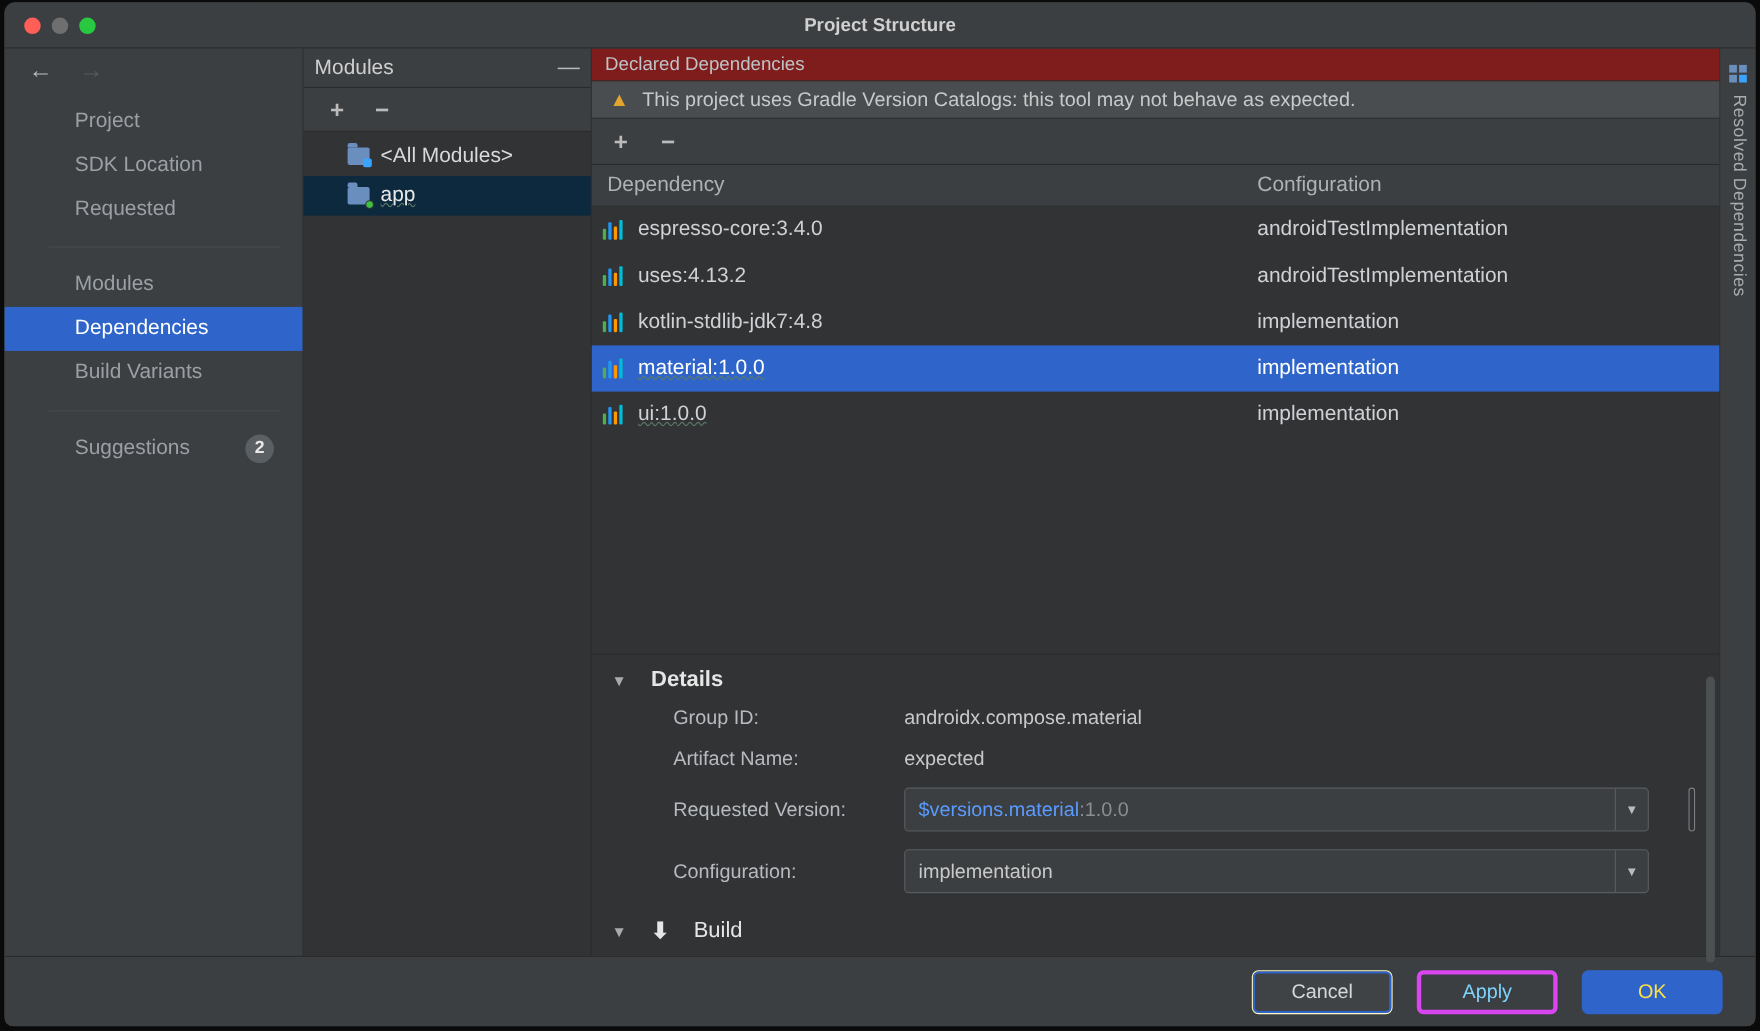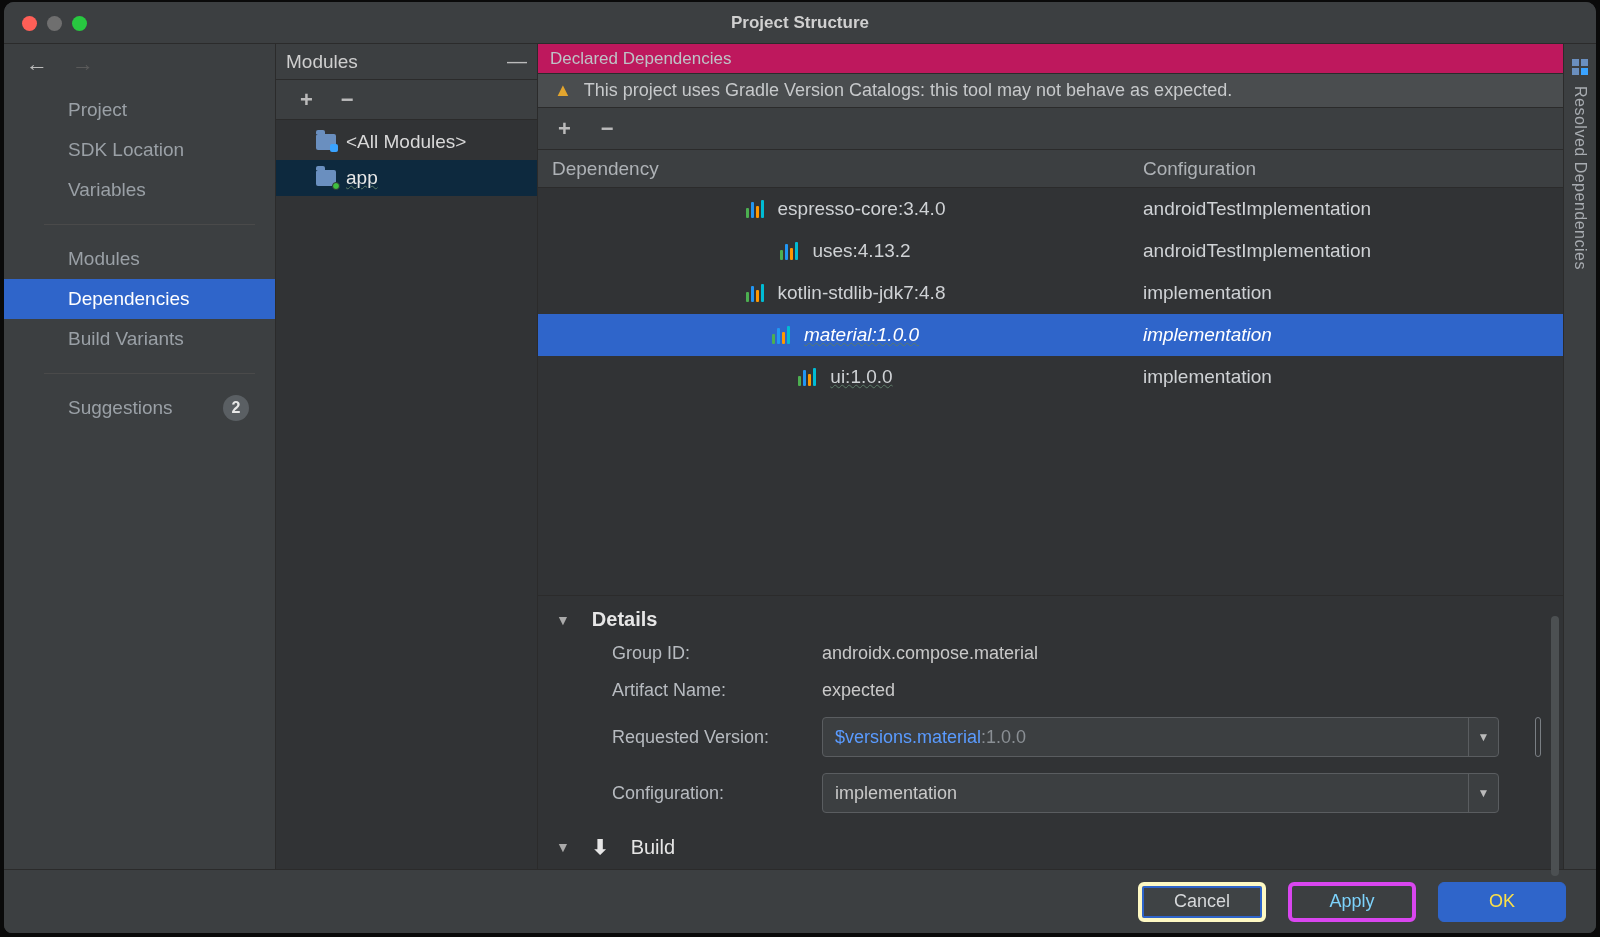--- a/index.html
+++ b/index.html
@@ -72,21 +72,21 @@
   .resolved-tab {
     width: 32px; background: #3c3f41; display: flex; flex-direction: column; align-items: center;
     padding-top: 14px; gap: 10px;
   }
   .resolved-icon { width: 18px; height: 18px; }
   .resolved-text {
     writing-mode: vertical-rl; color: #a8acb1; font-size: 16px; letter-spacing: 0.5px;
   }
 
   .panel-title {
-    height: 30px; background: #be185d; color: #bfc3c7; display: flex; align-items: center;
+    height: 30px; background: #7f1d1d; color: #bfc3c7; display: flex; align-items: center;
     padding-left: 12px; font-size: 17px; border-bottom: 1px solid #2b2b2b;
   }
   .warn-bar {
     height: 34px; background: #4a4d4f; display: flex; align-items: center; gap: 12px;
     padding-left: 16px; font-size: 18px; color: #c7c9cb; border-bottom: 1px solid #2b2b2b;
   }
   .warn-icon { color: #e2a52e; font-size: 18px; }
   .dep-tools {
     height: 42px; background: #3c3f41; display: flex; align-items: center; gap: 30px;
     padding-left: 20px; border-bottom: 1px solid #2b2b2b;
@@ -95,22 +95,22 @@
   .dep-header, .dep-row {
     display: grid; grid-template-columns: 1fr 420px; align-items: center;
     font-size: 19px;
   }
   .dep-header {
     height: 38px; background: #3c3f41; color: #aeb2b6; padding-left: 14px;
     border-bottom: 1px solid #2b2b2b;
   }
   .dep-list { background: #313335; }
   .dep-row { height: 42px; padding-left: 10px; color: #cfd2d5; }
-  .dep-row.selected { background: #2f65ca; color: #ffffff; font-style: italic; }
-  .dep-name { display: flex; align-items: center; gap: 14px; justify-content: center; }
+  .dep-row.selected { background: #2f65ca; color: #ffffff; }
+  .dep-name { display: flex; align-items: center; gap: 14px; }
   .lib-icon { display: inline-flex; gap: 2px; align-items: flex-end; height: 18px; }
   .lib-icon span { width: 3px; border-radius: 1px; display: inline-block; }
   .lib-icon .b1 { height: 10px; background: #4caf50; }
   .lib-icon .b2 { height: 16px; background: #2196f3; }
   .lib-icon .b3 { height: 12px; background: #ff9800; }
   .lib-icon .b4 { height: 18px; background: #00bcd4; }
 
   
   .details {
     border-top: 1px solid #2b2b2b; background: #313335; padding: 12px 18px 10px 18px;
@@ -137,21 +137,21 @@
 
   
   .footer {
     height: 64px; background: #3c3f41; border-top: 1px solid #2b2b2b;
     display: flex; align-items: center; justify-content: flex-end; gap: 22px; padding-right: 30px;
   }
   .btn {
     min-width: 128px; height: 40px; border-radius: 6px; display: flex; align-items: center; justify-content: center;
     font-size: 18px; cursor: pointer;
   }
-  .btn-default { background: #4c5052; color: #d6d8da; border: 4px solid #fef9c3; }
+  .btn-default { background: #4c5052; color: #d6d8da; border: 1px solid #fef9c3; }
   .btn-default.outlined { box-shadow: 0 0 0 2px #2f65ca inset; background:#3f4345; }
   .btn-disabled { background: #3c3f41; color: #7dd3fc; border: 4px solid #d946ef; }
   .btn-primary { background: #2f65ca; color: #fde047; border: 1px solid #2f65ca; }
 </style>
 </head>
 <body>
 
 <div class="window">
 
   <div class="titlebar">
@@ -171,21 +171,21 @@
         <span class="dim">→</span>
       </div>
       <div class="nav">
         <div class="nav-item">
             <span>Project</span>
           </div>
         <div class="nav-item">
             <span>SDK Location</span>
           </div>
         <div class="nav-item">
-            <span>Variables</span>
+            <span>Requested</span>
           </div>
         <div class="nav-sep"></div>
         <div class="nav-item">
             <span>Modules</span>
           </div>
         <div class="nav-item selected">
             <span>Dependencies</span>
           </div>
         <div class="nav-item">
             <span>Build Variants</span>

